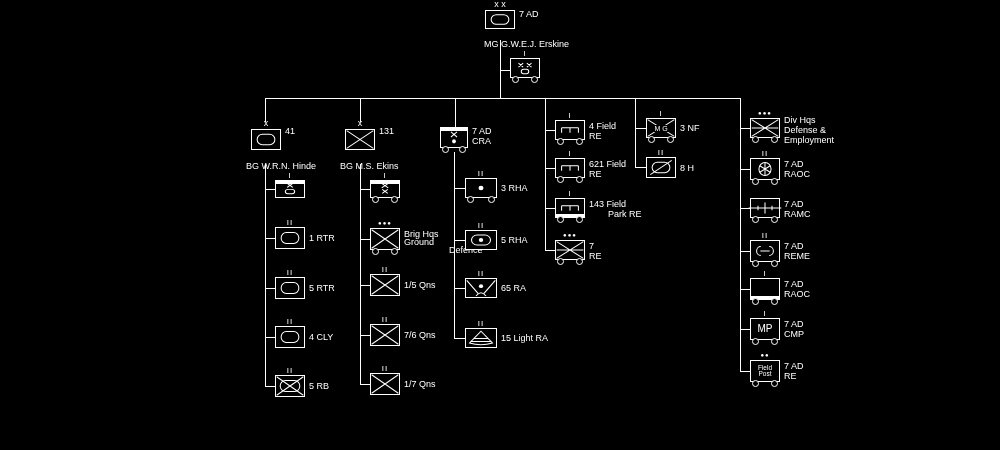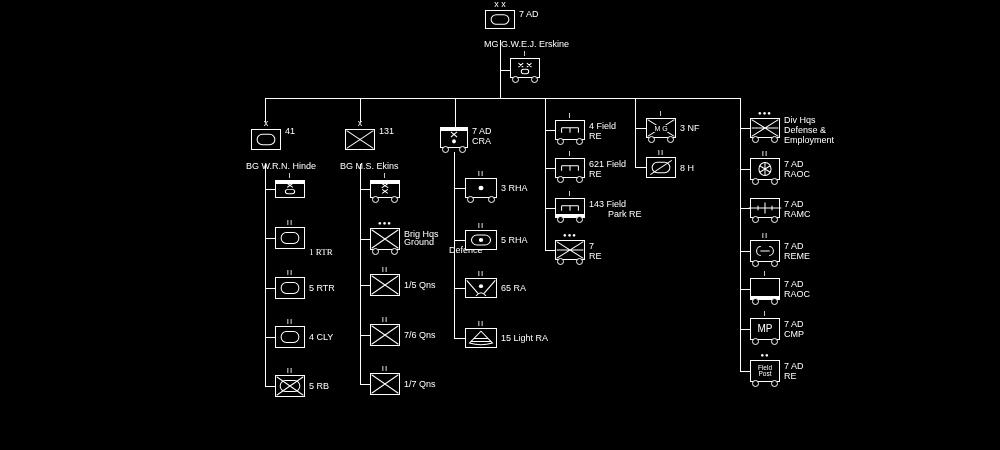--- a/index.html
+++ b/index.html
@@ -106,21 +106,21 @@
       </div>
       <div class="size-mark pips" style="width: 30px; top: -8px;">I</div>
     </div>
     <div class="unit" style="left: 275px; top: 227px; width: 30px; height: 22px;">
       <div class="box" style="width: 30px; height: 22px;">
         <svg width="28" height="20" viewBox="0 0 30 20" preserveAspectRatio="none" fill="none" stroke="#fff" stroke-width="1.1">
           <rect x="5.5" y="4.5" width="19" height="11" rx="5.5"></rect>
         </svg>
       </div>
       <div class="size-mark pips" style="width: 30px; top: -8px;">II</div>
-      <div class="lbl" style="left: 34px; top: 20px; font-family: Liberation Serif, serif;">1 RTR</div>
+      <div class="lbl" style="left: 34px; top: 6px;">1 RTR</div>
     </div>
     <div class="unit" style="left: 275px; top: 277px; width: 30px; height: 22px;">
       <div class="box" style="width: 30px; height: 22px;">
         <svg width="28" height="20" viewBox="0 0 30 20" preserveAspectRatio="none" fill="none" stroke="#fff" stroke-width="1.1">
           <rect x="5.5" y="4.5" width="19" height="11" rx="5.5"></rect>
         </svg>
       </div>
       <div class="size-mark pips" style="width: 30px; top: -8px;">II</div>
       <div class="lbl" style="left: 34px; top: 6px;">5 RTR</div>
     </div>

